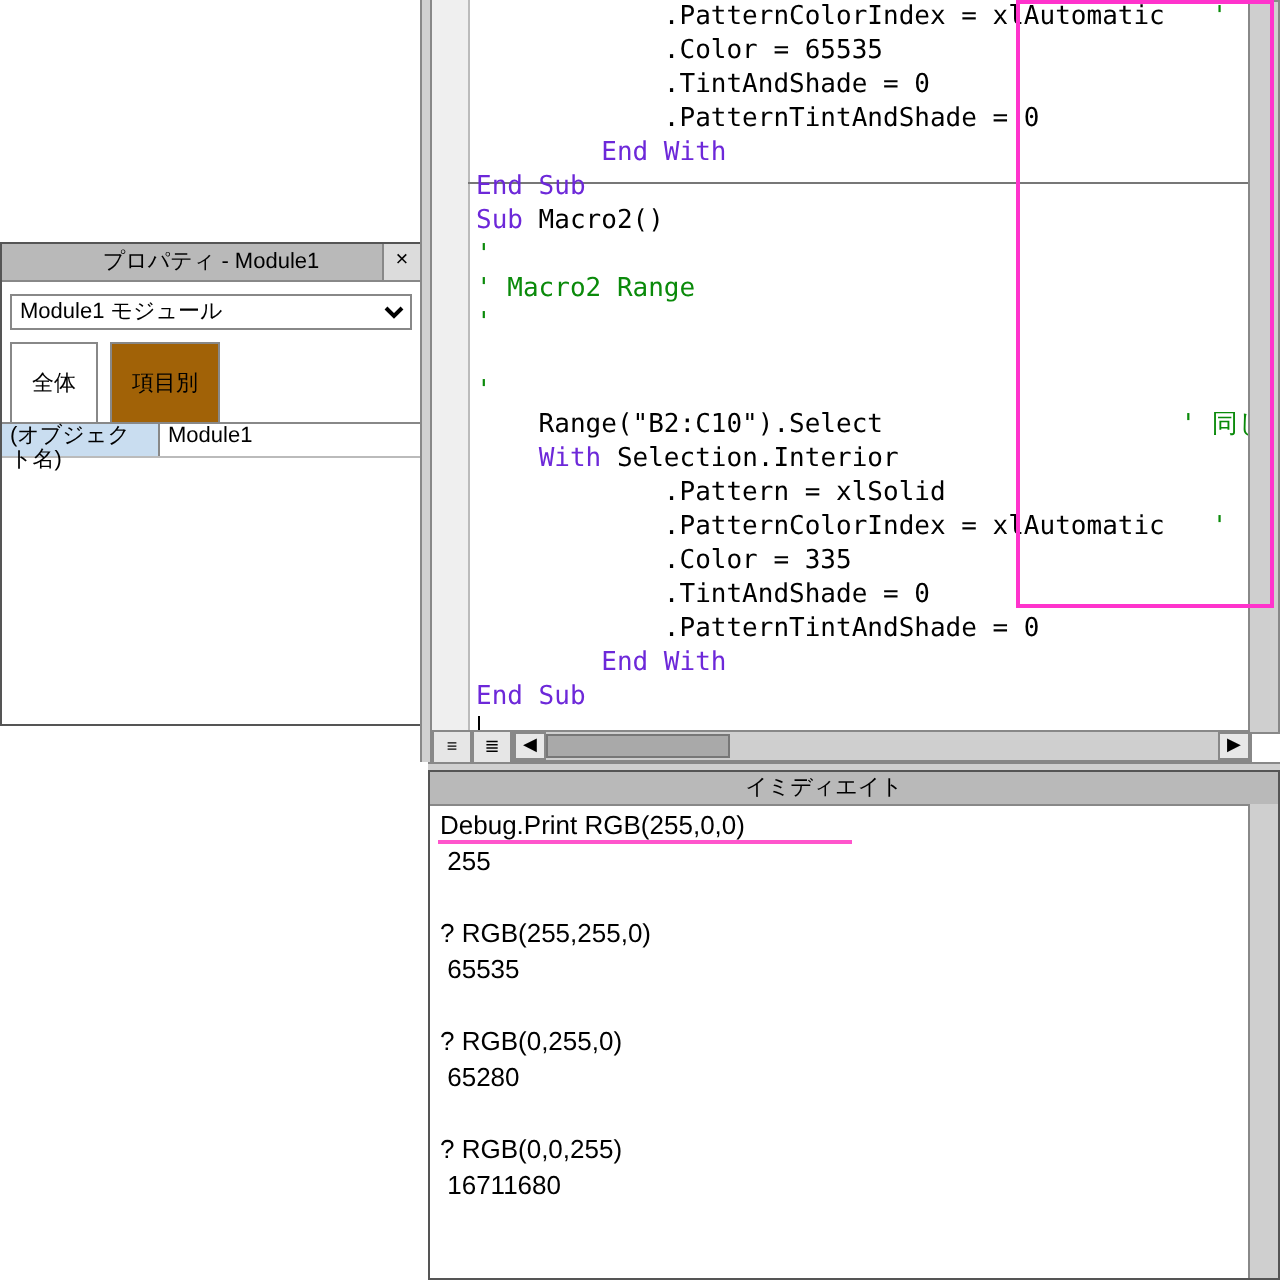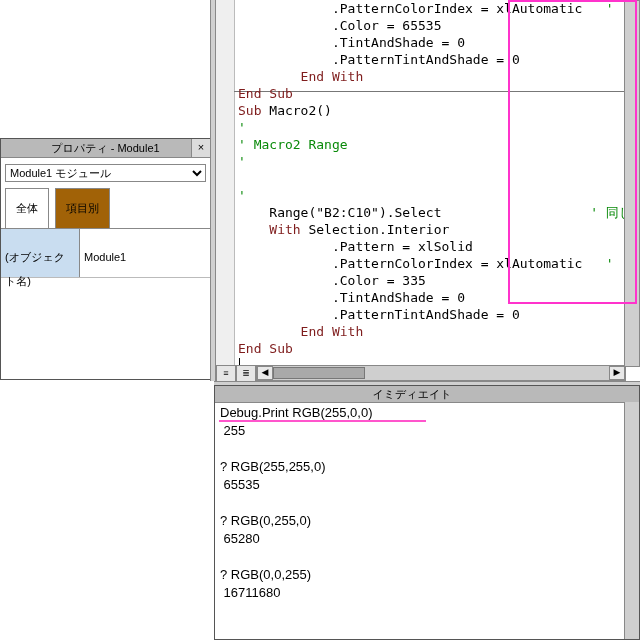--- a/index.html
+++ b/index.html
@@ -1,38 +1,38 @@
 <!DOCTYPE html>
 <html><head>
 <meta charset="utf-8">
 <style>
   html,body{margin:0;padding:0;width:640px;height:640px;overflow:hidden;font-family:"MS Gothic","Helvetica Neue",Arial,sans-serif;font-size:12px;background:#fff;color:#000}
   .root{position:relative;width:640px;height:640px}
   
-  .propwin{position:absolute;left:0;top:138px;width:209px;height:240px;border:1px solid #555;background:#fff}
+  .propwin{position:absolute;left:0;top:121px;width:209px;height:240px;border:1px solid #555;background:#fff}
   .propwin .titlebar{height:18px;line-height:18px;background:#b9b9b9;border-bottom:1px solid #888;position:relative;text-align:center;font-size:11px}
   .propwin .titlebar .close{position:absolute;right:0;top:0;width:18px;height:18px;line-height:16px;text-align:center;border-left:1px solid #888;background:#dcdcdc;font-family:Arial;cursor:pointer}
   .propwin .objsel{padding:6px 4px}
   .propwin select{width:100%;height:18px;font-size:11px;border:1px solid #888;background:#fff}
   .propwin .tabs{display:flex;font-size:11px}
   .propwin .tabs .tab{padding:12px 10px;border:1px solid #888;border-bottom:none;background:#fff;margin-right:2px;margin-left:4px;cursor:pointer}
   .propwin .tabs .tab.inactive{background:#a16207}
   .propwin .grid{border-top:1px solid #888;display:flex}
-  .propwin .grid .gc{height:16px;line-height:24px;font-size:11px;padding:16px 4px}
+  .propwin .grid .gc{height:16px;line-height:12px;font-size:11px;padding:0 4px}
   .propwin .grid .gc.left{width:70px;background:#c9ddf0;border-right:1px solid #888}
   .propwin .grid .gc.right{flex:1;background:#fff}
   .propwin .gridrest{border-top:1px solid #bbb;height:130px}
   
   .vsplit{position:absolute;left:210px;top:0;width:4px;height:381px;background:#d0d0d0;border-left:1px solid #888;border-right:1px solid #888}
   
   .codepane{position:absolute;left:216px;top:0;right:0;height:381px;background:#fff;overflow:hidden}
   .codepane .gutter{position:absolute;left:0;top:0;width:18px;height:100%;background:#efefef;border-right:1px solid #bbb}
   .subbar{position:absolute;left:18px;right:0;top:91px;height:0;border-top:1px solid #777}
   .code{position:absolute;left:22px;right:0;top:0;bottom:18px;white-space:pre;font-family:"Menlo","Consolas","MS Gothic",monospace;font-size:13px;line-height:17px}
-  .kw{color:#7f1d1d}
+  .kw{color:#6d28d9}
   .cm{color:#0a8a0a}
   .code .caret{border-left:1px solid #000;margin-left:1px}
   .codepane .corner{position:absolute;left:0;bottom:0;height:16px;width:40px;display:flex}
   .codepane .corner span{width:18px;height:16px;border:1px solid #888;background:#e6e6e6;margin-right:0;font-size:9px;line-height:14px;text-align:center}
   .codepane .hscroll{position:absolute;left:40px;right:14px;bottom:0;height:14px;background:#cfcfcf;border:1px solid #888}
   .codepane .hscroll .btn{position:absolute;top:0;width:14px;height:12px;background:#e8e8e8;border:1px solid #888;text-align:center;font-size:9px;line-height:10px}
   .codepane .hscroll .btn.l{left:0}
   .codepane .hscroll .btn.r{right:0}
   .codepane .hscroll .thumb{position:absolute;left:16px;top:1px;width:90px;height:10px;background:#a9a9a9;border:1px solid #777}
   .codepane .vscroll{position:absolute;right:0;top:0;bottom:14px;width:14px;background:#cfcfcf;border:1px solid #888}

